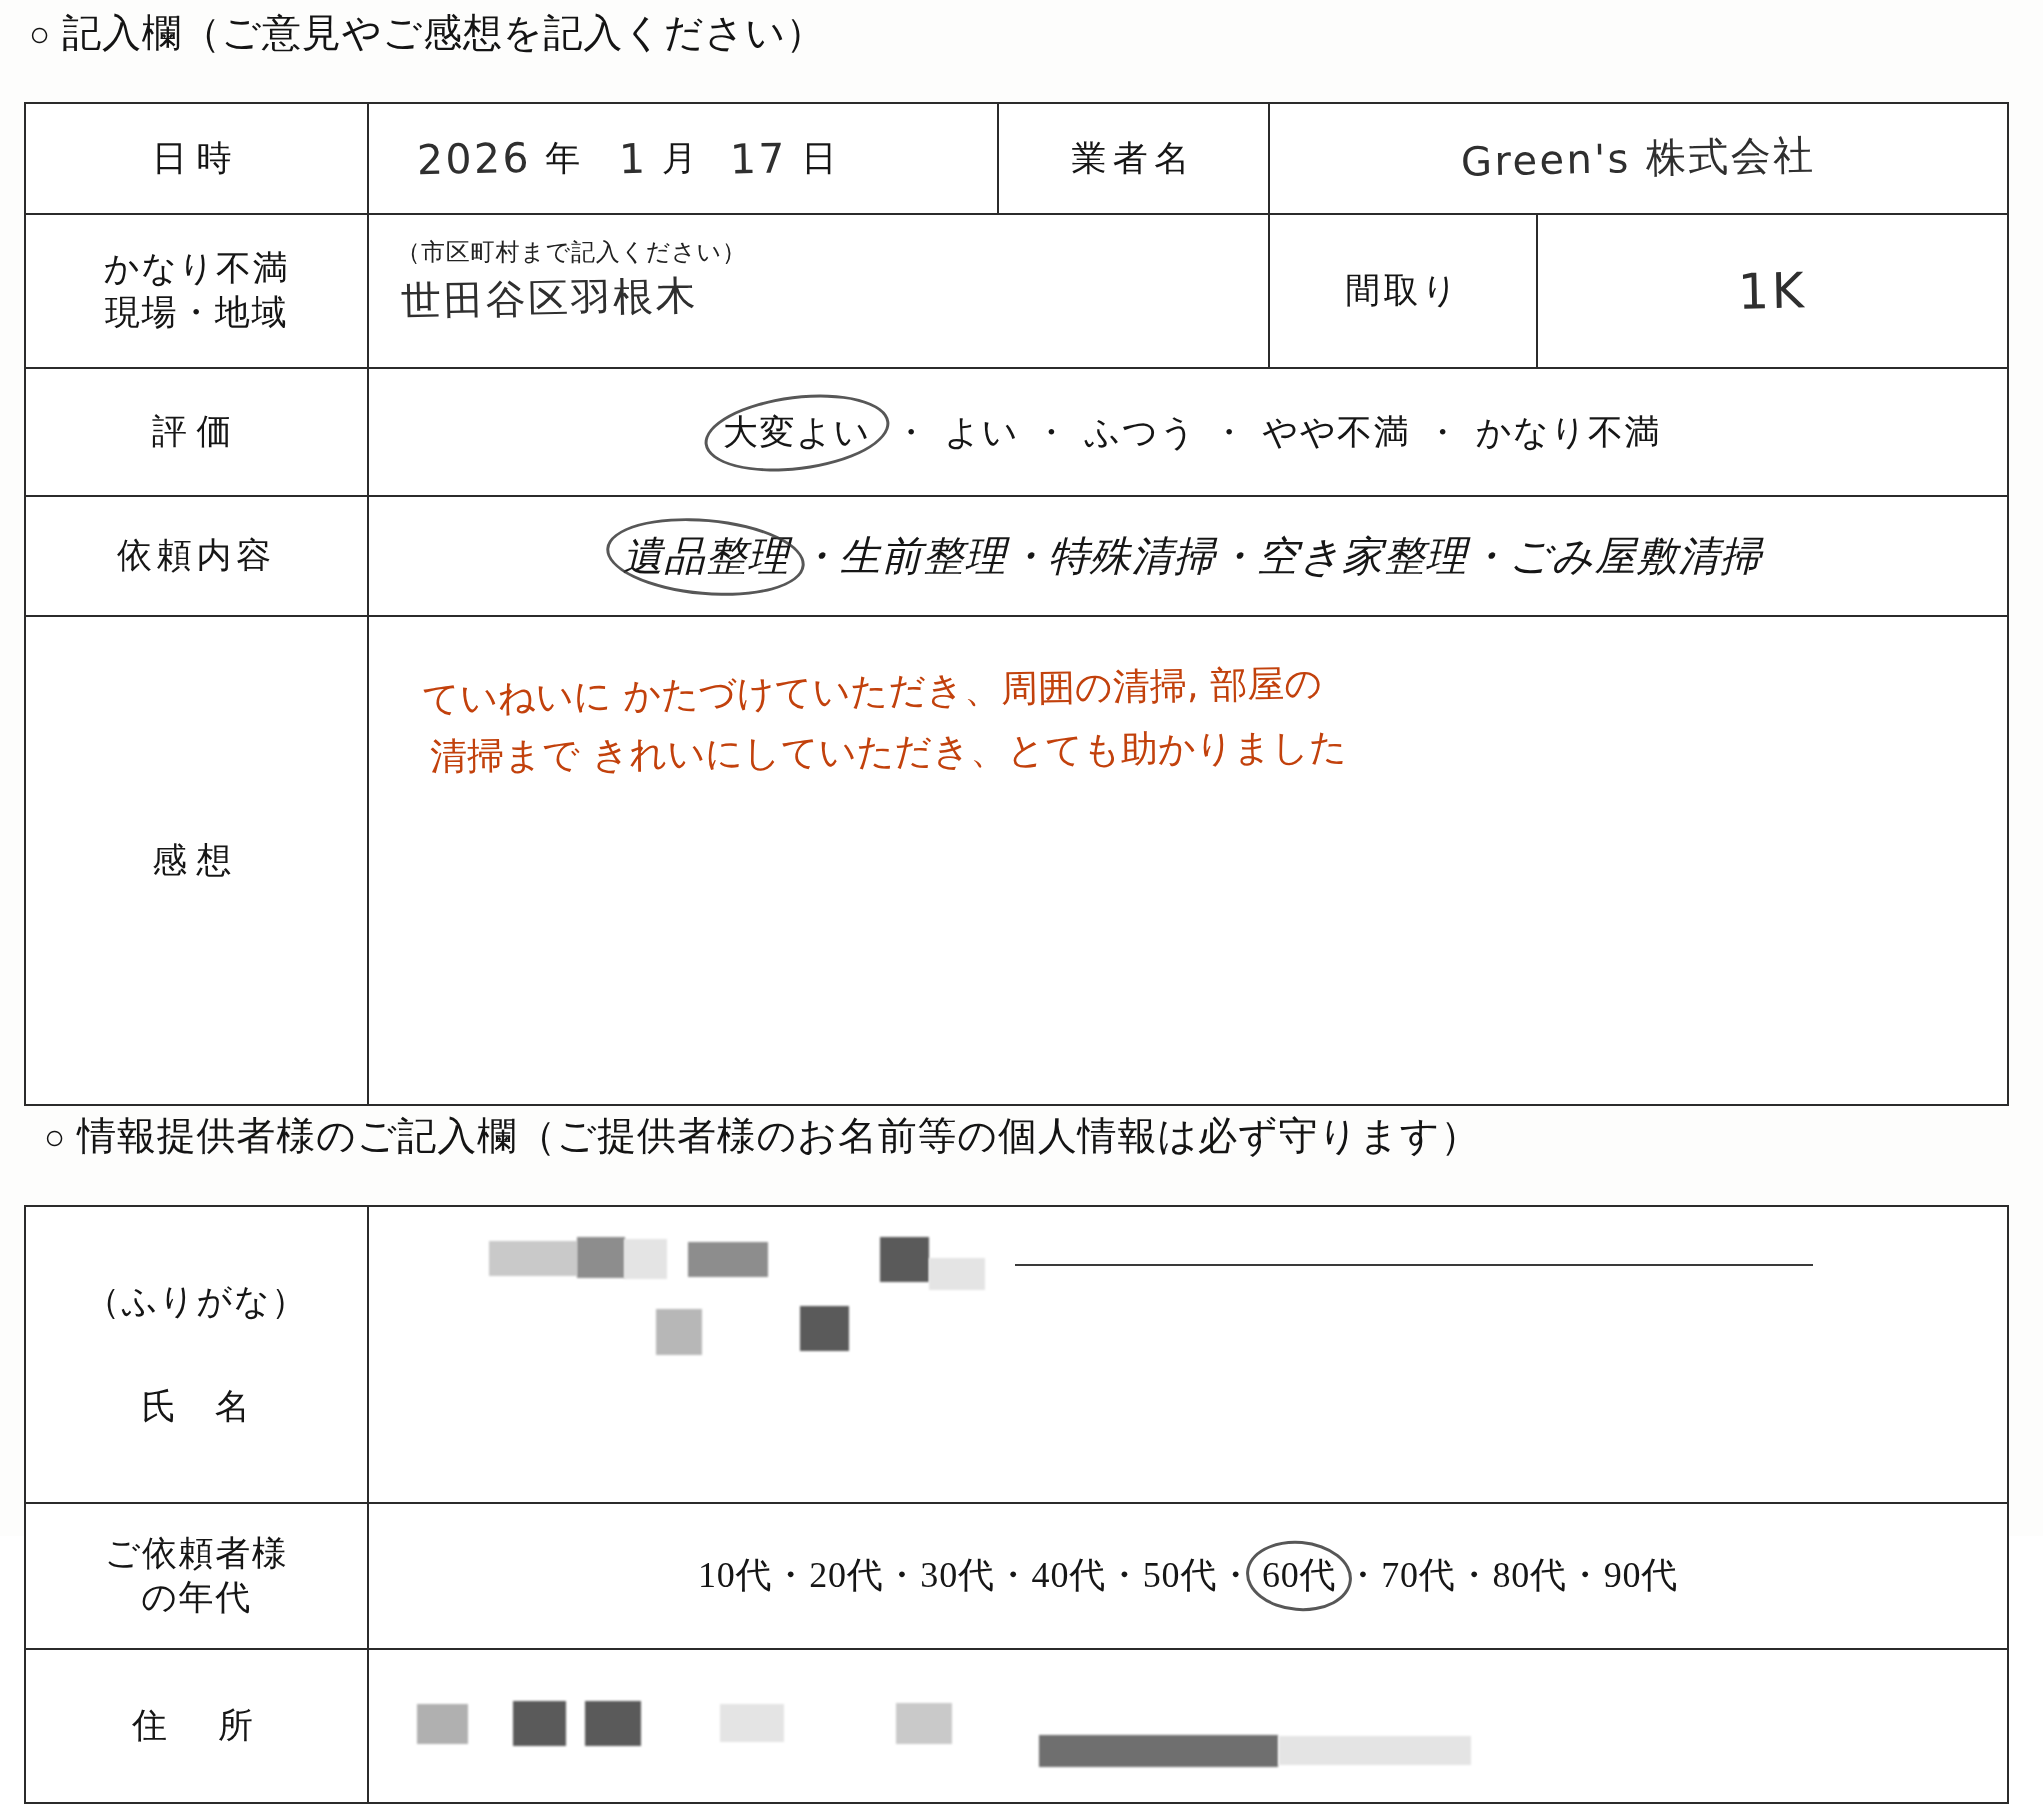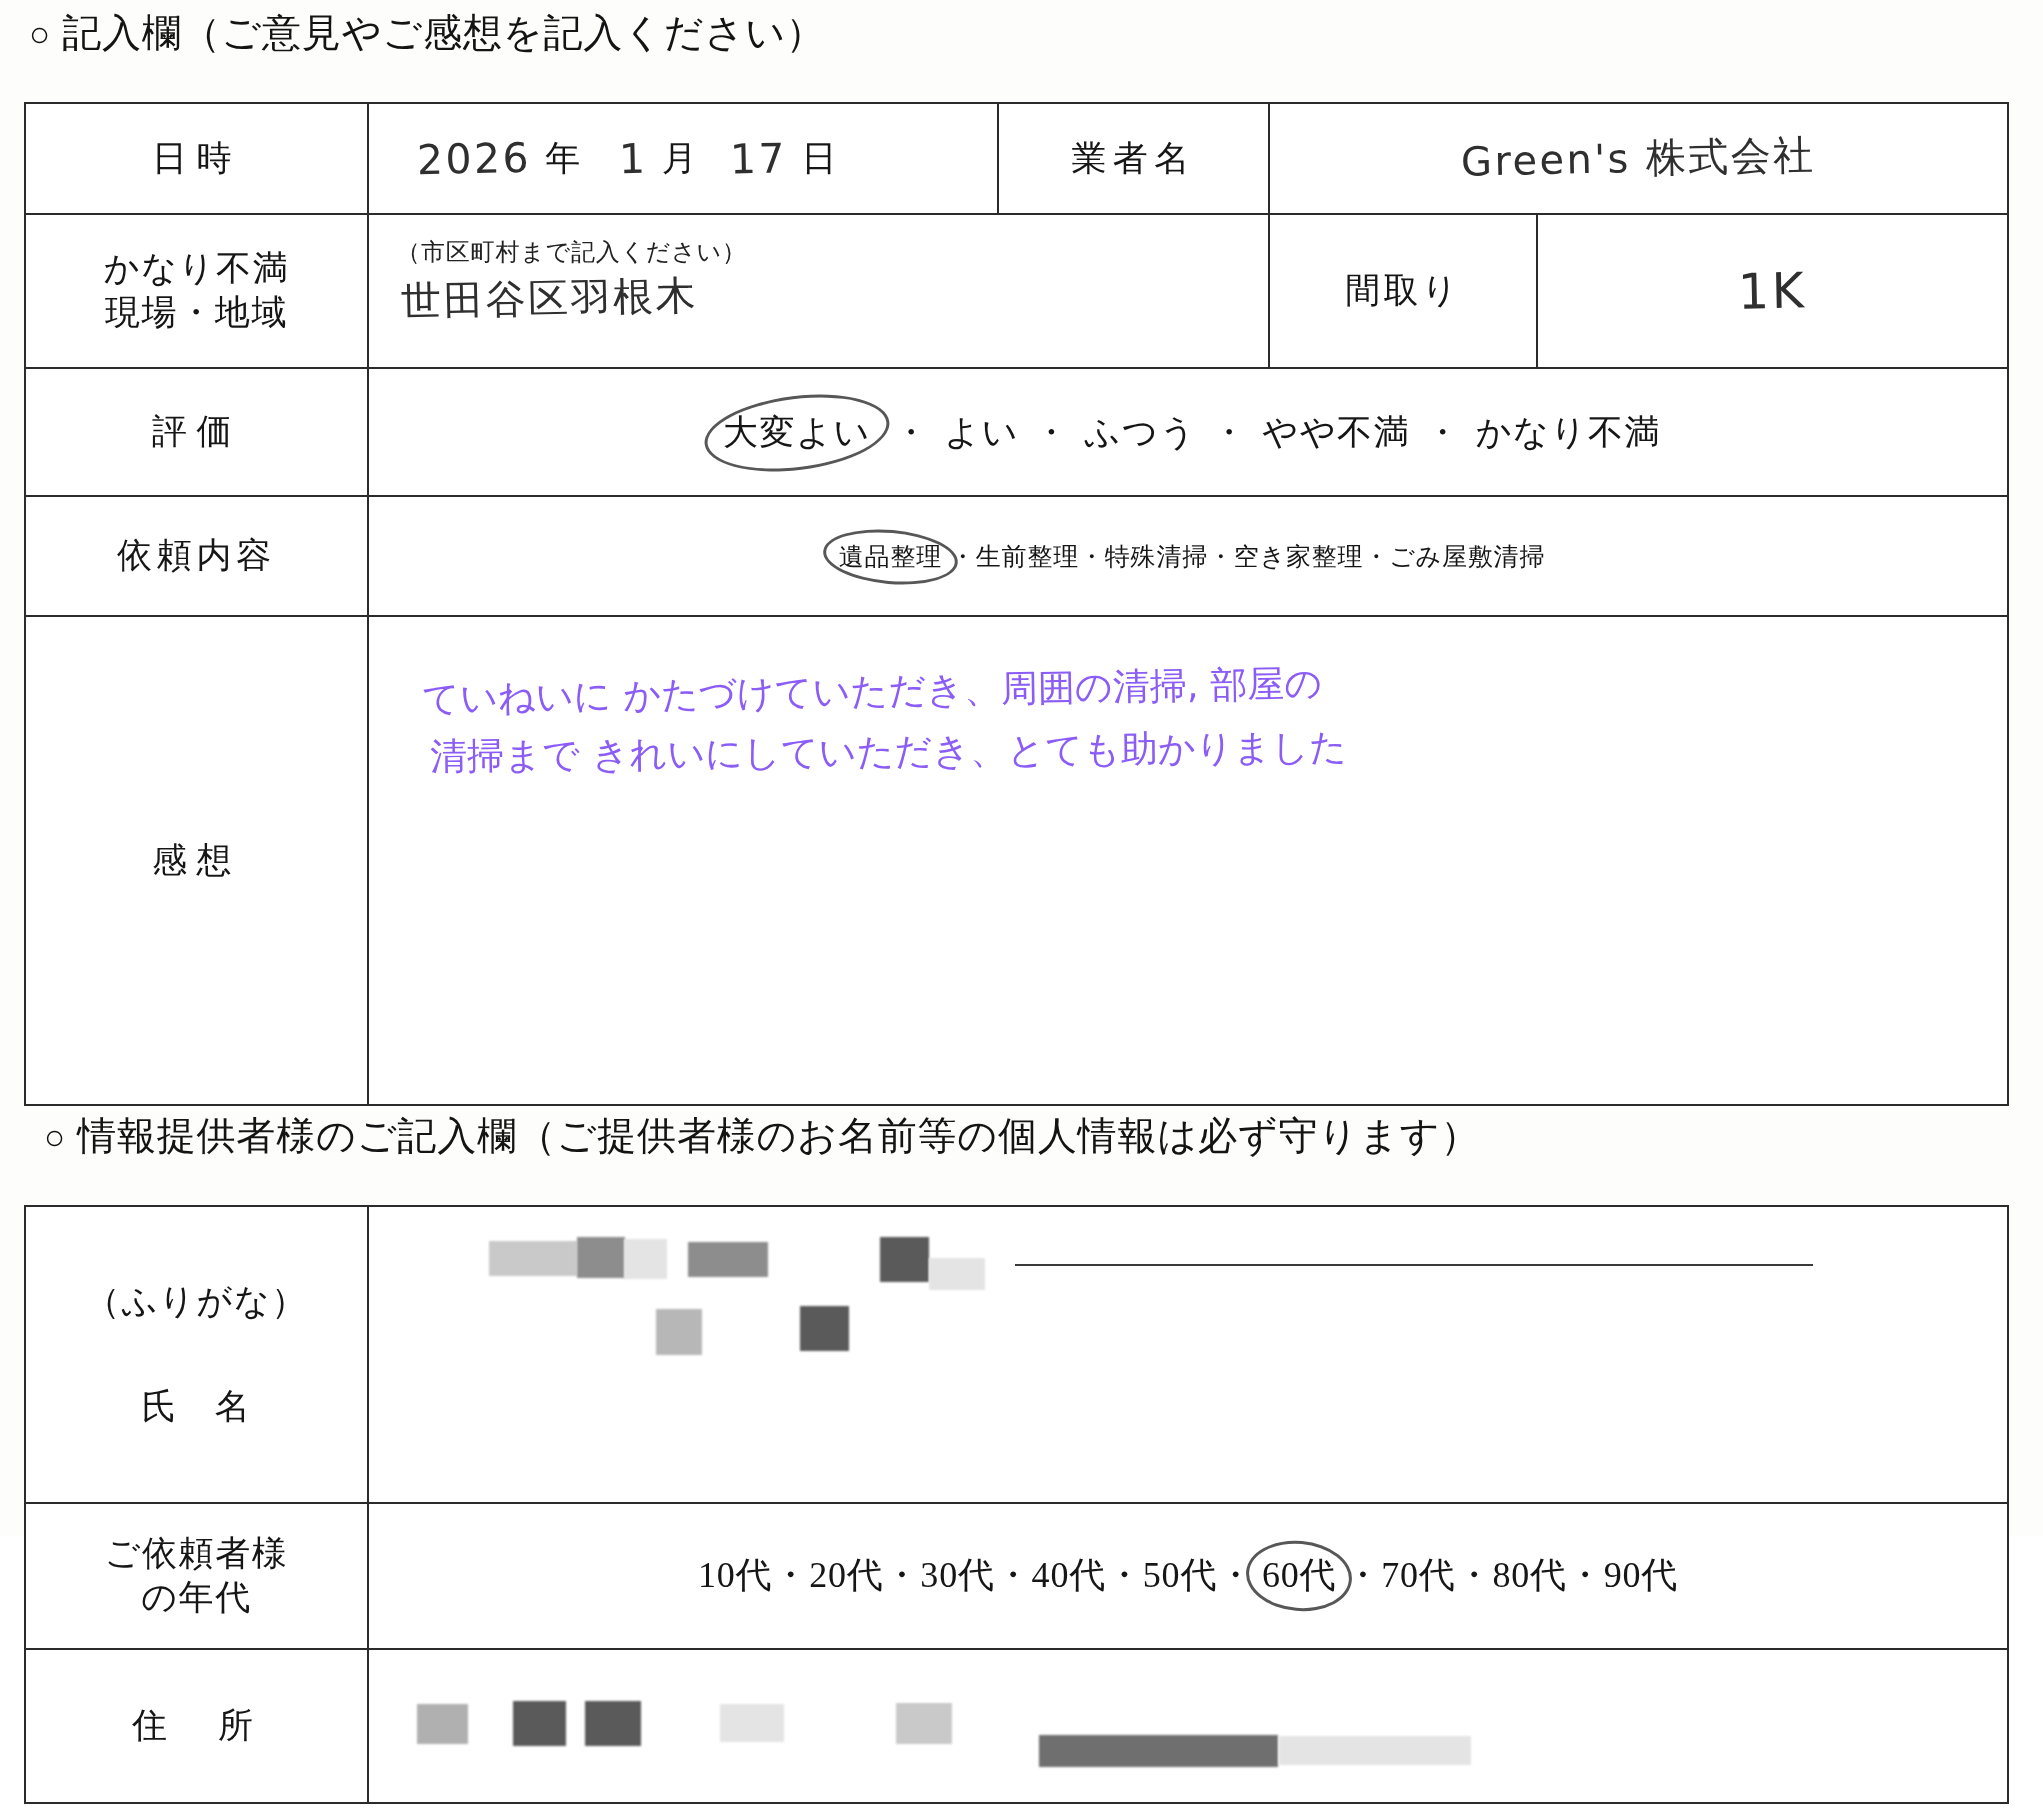--- a/index.html
+++ b/index.html
@@ -131,32 +131,33 @@
     transform: rotate(-7deg);
     opacity: 0.85;
     pointer-events: none;
   }
   .circled-tight::after {
     left: -8px; right: -8px; top: -8px; bottom: -9.6px;
     transform: rotate(5deg);
   }
 
   .request-line {
-    font-size: 25px;
+    font-size: 41px;
     letter-spacing: 0.8px;
     white-space: nowrap;
+    font-style: italic;
   }
 
   .impression-text {
     text-align: left;
     padding: 22.3px 32px 0 37px;
     font-family: "DejaVu Sans", sans-serif;
     font-size: 37px;
     line-height: 1.7;
-    color: #8b5cf6;
+    color: #c2410c;
     height: 100%;
     box-sizing: border-box;
   }
   .impression-text div { transform: rotate(-1deg); }
   .impression-text div:nth-child(2) { transform: rotate(-0.6deg); padding-left: 8px; }
 
   
   .redact-wrap {
     position: relative;
     width: 100%;

